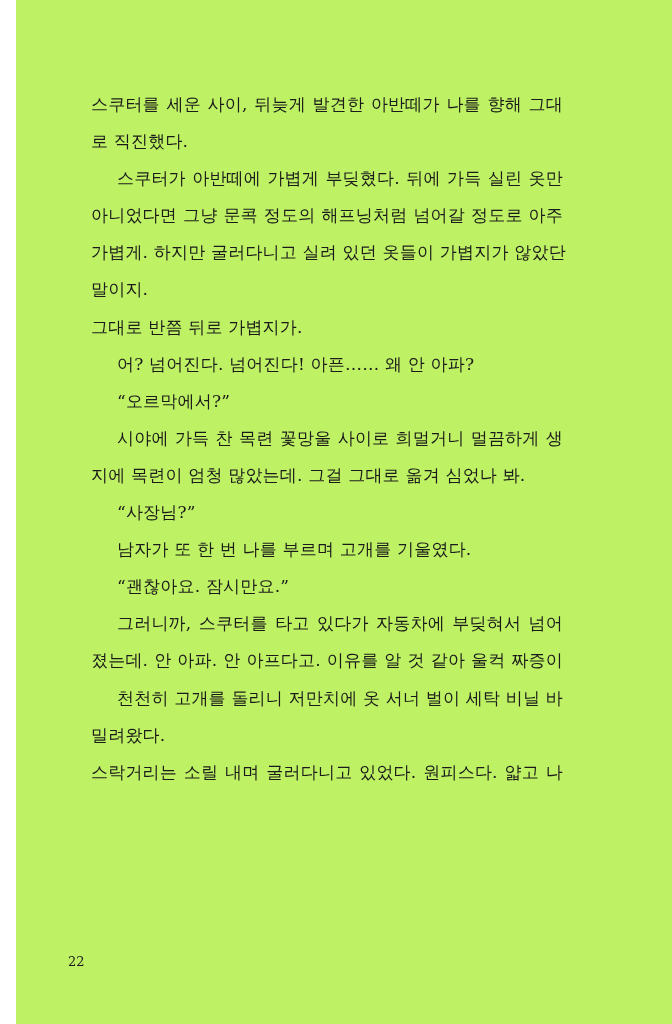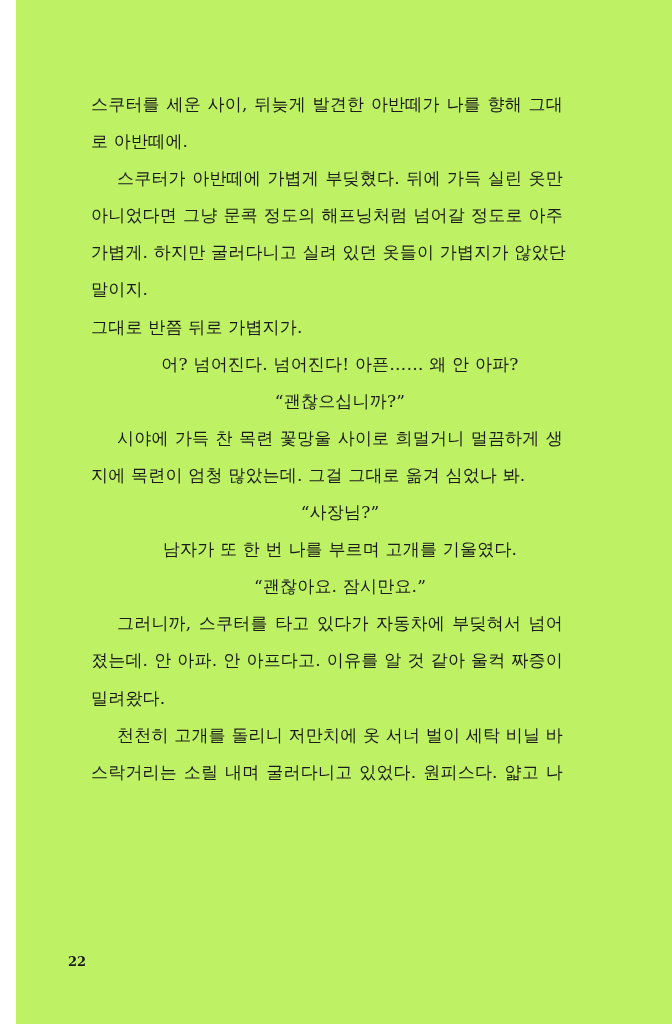--- a/index.html
+++ b/index.html
@@ -34,51 +34,50 @@
     font-size: 17px;
     white-space: nowrap;
     letter-spacing: 0.2px;
   }
   .line.justify {
     text-align: justify;
     text-align-last: justify;
   }
   .line.indent {
     padding-left: 26px;
-    text-align: center;
   }
   .page-number {
     position: absolute;
     left: 52px;
     top: 954px;
     font-size: 13px;
-    font-weight: bold;
+    font-weight: normal;
     font-family: "DejaVu Serif", "Liberation Serif", serif;
     color: #1a1a1a;
   }
 </style>
 </head>
 <body>
 
 <div class="page">
   <div class="text-block">
     <div class="line justify">스쿠터를 세운 사이, 뒤늦게 발견한 아반떼가 나를 향해 그대</div>
-    <div class="line">로 아반떼에.</div>
+    <div class="line">로 직진했다.</div>
     <div class="line indent justify">스쿠터가 아반떼에 가볍게 부딪혔다. 뒤에 가득 실린 옷만</div>
     <div class="line justify">아니었다면 그냥 문콕 정도의 해프닝처럼 넘어갈 정도로 아주</div>
     <div class="line justify">가볍게. 하지만 굴러다니고 실려 있던 옷들이 가볍지가 않았단</div>
     <div class="line">말이지.</div>
     <div class="line">그대로 반쯤 뒤로 가볍지가.</div>
     <div class="line indent">어? 넘어진다. 넘어진다! 아픈…… 왜 안 아파?</div>
-    <div class="line indent">“괜찮으십니까?”</div>
+    <div class="line indent">“오르막에서?”</div>
     <div class="line indent justify">시야에 가득 찬 목련 꽃망울 사이로 희멀거니 멀끔하게 생</div>
     <div class="line">지에 목련이 엄청 많았는데. 그걸 그대로 옮겨 심었나 봐.</div>
     <div class="line indent">“사장님?”</div>
     <div class="line indent">남자가 또 한 번 나를 부르며 고개를 기울였다.</div>
     <div class="line indent">“괜찮아요. 잠시만요.”</div>
     <div class="line indent justify">그러니까, 스쿠터를 타고 있다가 자동차에 부딪혀서 넘어</div>
     <div class="line justify">졌는데. 안 아파. 안 아프다고. 이유를 알 것 같아 울컥 짜증이</div>
+    <div class="line indent justify">천천히 고개를 돌리니 저만치에 옷 서너 벌이 세탁 비닐 바</div>
     <div class="line">밀려왔다.</div>
-    <div class="line indent justify">천천히 고개를 돌리니 저만치에 옷 서너 벌이 세탁 비닐 바</div>
     <div class="line justify">스락거리는 소릴 내며 굴러다니고 있었다. 원피스다. 얇고 나</div>
   </div>
   <div class="page-number">22</div>
 </div>
 
 </body></html>

